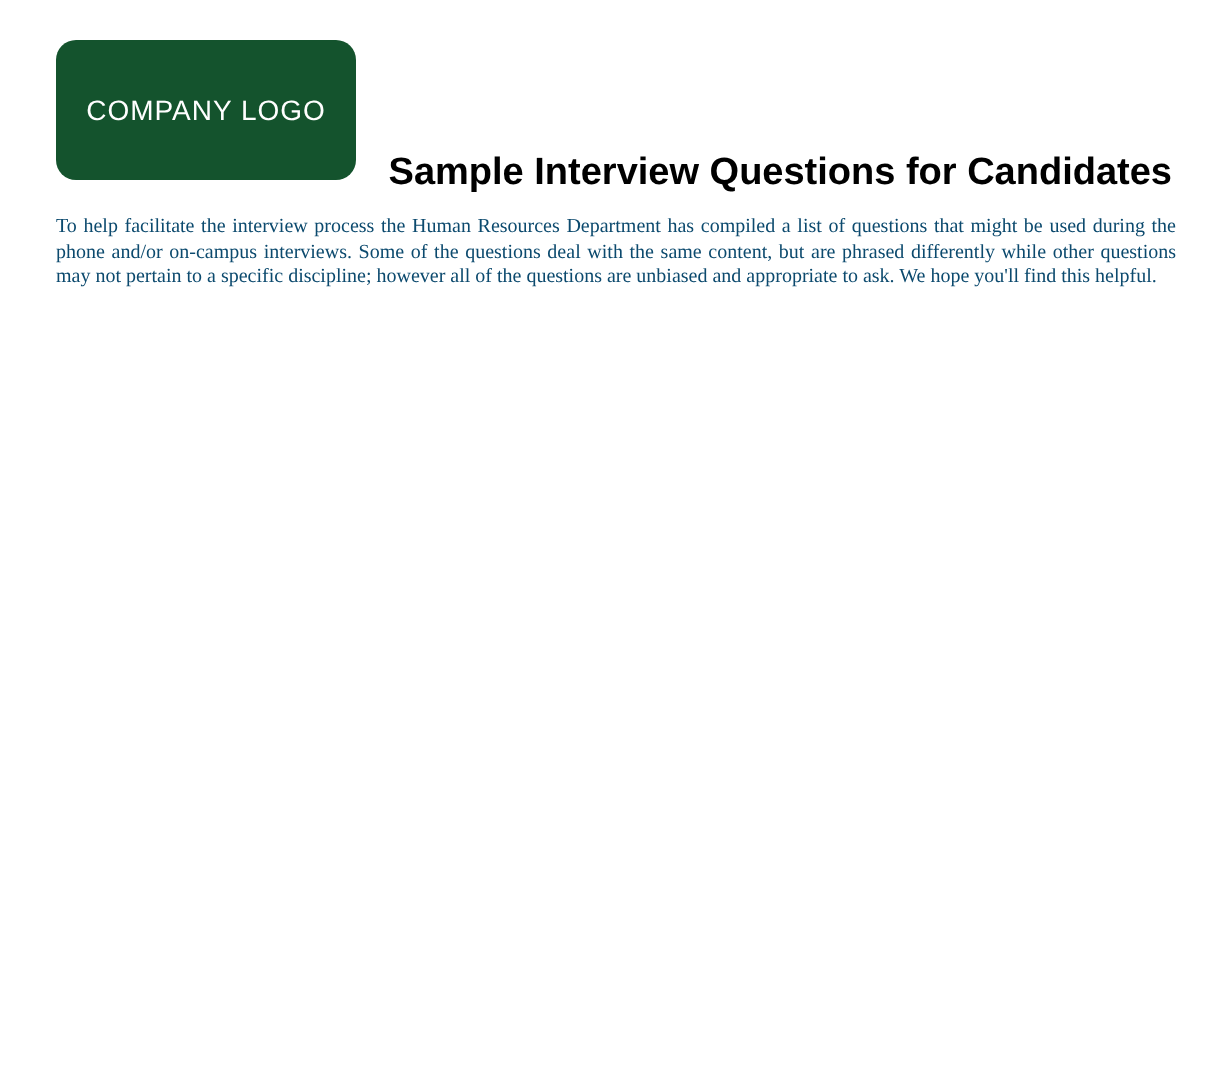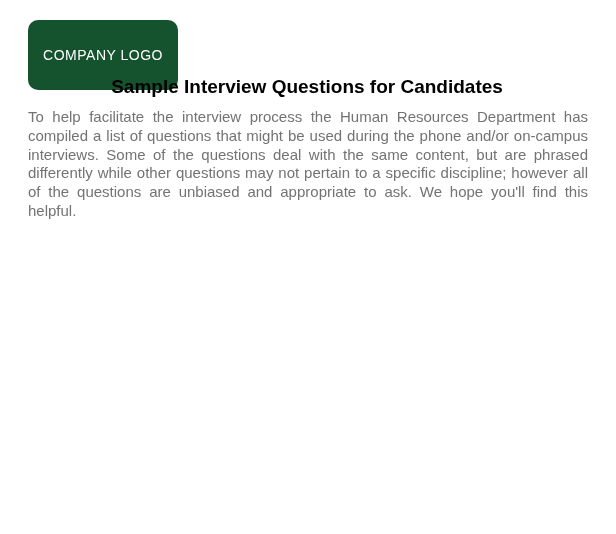--- a/index.html
+++ b/index.html
@@ -24,30 +24,31 @@
       align-items: center;
       justify-content: center;
       font-size: 14px;
       letter-spacing: 0.5px;
       margin-bottom: 4px;
     }
     .title {
       font-size: 19px;
       font-weight: bold;
       color: #000000;
-      text-align: center;
+      text-align: right;
       margin-top: -18px;
       margin-bottom: 10px;
       padding-right: 2px;
     }
     .intro {
-      font-size: 15px;
-      color: #737373;
+      font-size: 10px;
+      color: #0c4a6e;
       line-height: 1.25;
       text-align: justify;
+      font-family: Liberation Serif, serif;
     }
   </style>
 </head>
 <body>
 
 <div class="logo-box">
   <span>COMPANY LOGO</span>
 </div>
 
 <div class="title">Sample Interview Questions for Candidates</div>

